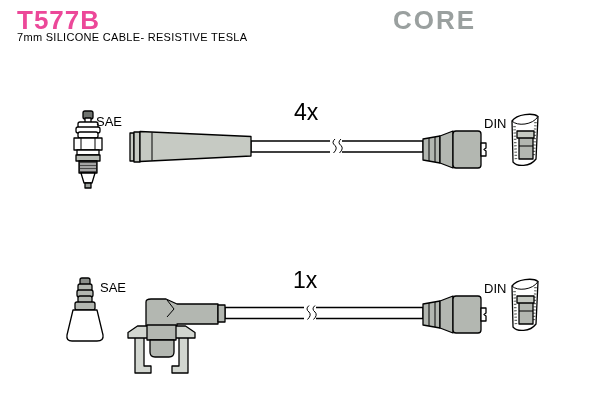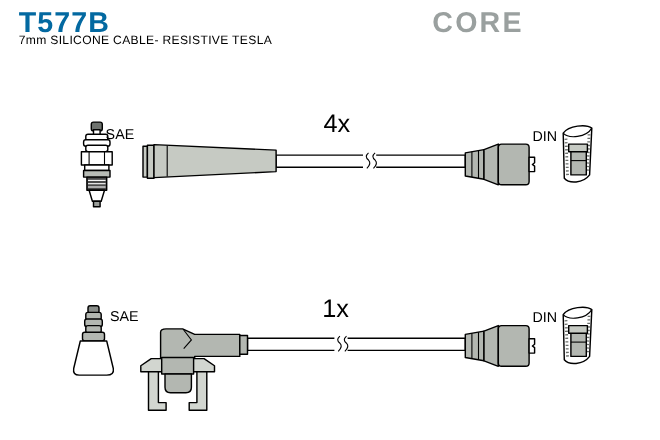--- a/index.html
+++ b/index.html
@@ -2,21 +2,21 @@
 <html style="--background: #ffffff; --brand-gray: #9aa09f; --part-fill: #c6cac3; --connector-fill: #b3b7b1; --shield-fill: #d2d6d0; --outline: #000000;"><head>
 <meta charset="utf-8">
 <style>
   html,body{margin:0;padding:0;background:#fff;}
   #stage{
     position:relative;width:600px;height:400px;background:var(--background,#fff);
     font-family:"Liberation Sans",sans-serif;overflow:hidden;
   }
   .part-number{
     position:absolute;left:17px;top:5px;font-size:26px;font-weight:bold;
-    letter-spacing:1px;color:#0369a1;
+    letter-spacing:1px;color:#ec4899;
   }
   .subtitle{
     position:absolute;left:17px;top:31px;font-size:11px;color:#000;letter-spacing:.3px;
   }
   .brand{
     position:absolute;left:393px;top:5px;font-size:26px;font-weight:bold;
     letter-spacing:2px;color:var(--brand-gray,#9aa09f);
   }
   svg text{font-family:"Liberation Sans",sans-serif;fill:#000;}
   .lbl{font-size:13px;}

